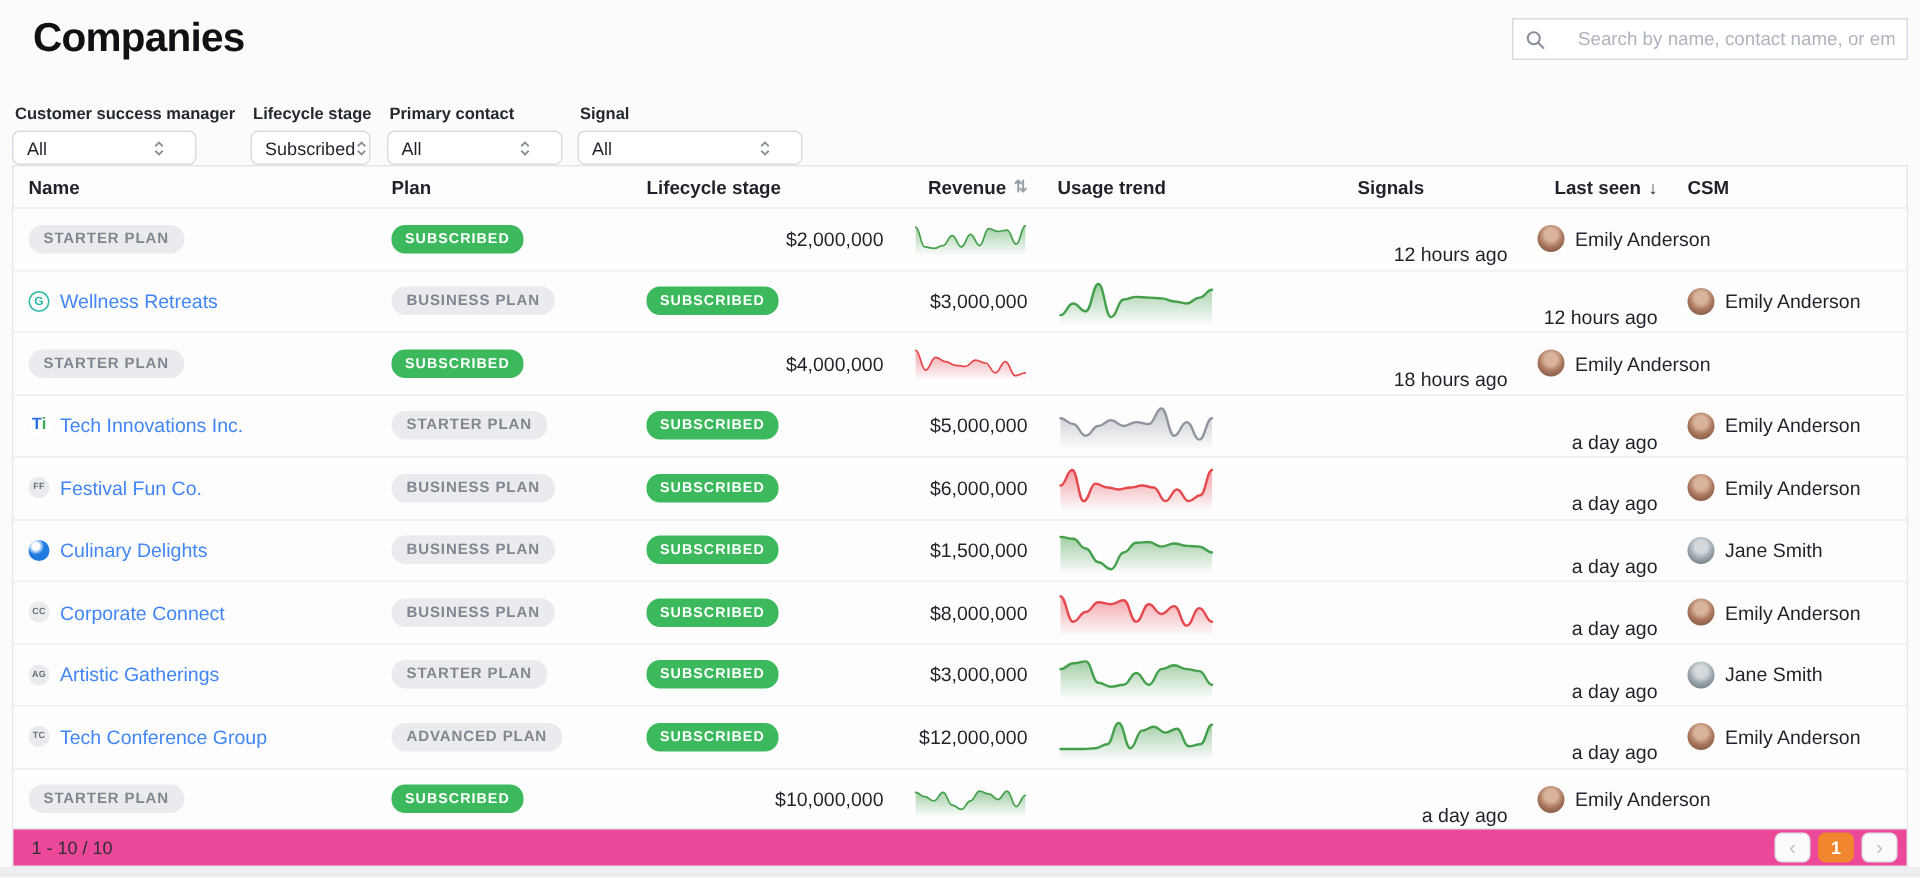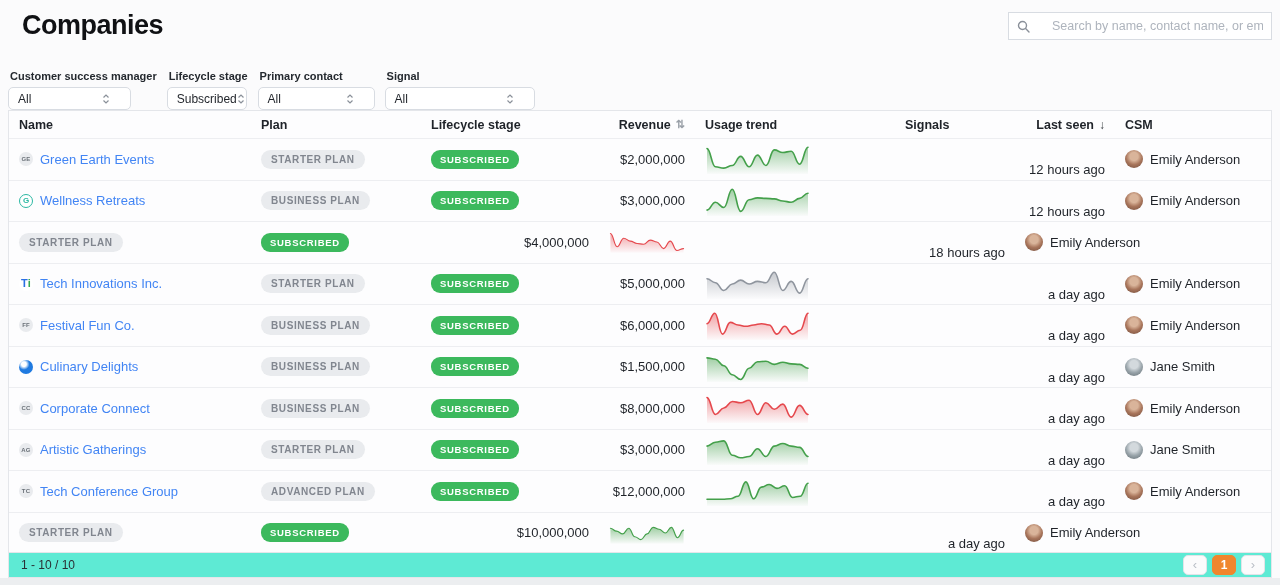--- a/index.html
+++ b/index.html
@@ -44,21 +44,21 @@
   .pill-stage { background:#3cb95d; color:#fff; font-size:9.5px; font-weight:700; letter-spacing:0.7px; border-radius:9px; padding:4px 9px; white-space:nowrap; }
   .rev { font-size:13px; color:#1f2329; white-space:nowrap; }
   .seen { font-size:13px; color:#1f2329; white-space:nowrap;margin-top:21px; }
   .csm-name { font-size:13px; color:#1f2329; white-space:nowrap; }
   .avatar { width:18px; height:18px; border-radius:50%; flex:0 0 auto; }
   .av-emily { background:radial-gradient(circle at 50% 36%, #d9b49a 0 28%, #a9765c 55%, #6e4a3a 100%); }
   .av-jane  { background:radial-gradient(circle at 50% 36%, #d3d9dd 0 28%, #9aa5ab 55%, #5f6a70 100%); }
   .spark { display:flex; align-items:center; }
 
   
-  .pagebar { position:absolute; left:8px; right:8px; top:552px; height:26px; background:#5eead4; border:1px solid #e4e6ea; display:flex; align-items:center; justify-content:space-between; padding:0 6px 0 12px; }
+  .pagebar { position:absolute; left:8px; right:8px; top:552px; height:26px; background:#ec4899; border:1px solid #e4e6ea; display:flex; align-items:center; justify-content:space-between; padding:0 6px 0 12px; }
   .range { font-size:12px; color:#2b2f34; }
   .pager { display:flex; align-items:center; gap:5px; }
   .pbtn { width:24px; height:20px; border:1px solid #e2e4e8; background:#fbfbfc; border-radius:5px; color:#b9bec6; font-size:13px; line-height:18px; text-align:center; cursor:pointer; }
   .pbtn.active { background:#f0862d; border-color:#f0862d; color:#fff; font-size:12px; font-weight:700; }
   .bottom-strip { position:absolute; left:0; right:0; bottom:0; height:7px; background:#eceef0; }
 </style>
 </head>
 <body>
 
 <div class="app">
@@ -139,24 +139,20 @@
       <div class="cell">Signals</div>
       <div class="cell right">
         <span>Last seen</span>
         <span class="sort-down">↓</span>
       </div>
       <div class="cell">CSM</div>
     </div>
     <div class="tbody" id="tbody">
         <div class="trow">
           <div class="cell">
-            <span class="logo ini">GE</span>
-            <a class="co-link">Green Earth Events</a>
-          </div>
-          <div class="cell">
             <span class="pill-plan">STARTER PLAN</span>
           </div>
           <div class="cell">
             <span class="pill-stage">SUBSCRIBED</span>
           </div>
           <div class="cell right">
             <span class="rev">$2,000,000</span>
           </div>
           <div class="cell spark">
             <svg width="105" height="30" viewBox="0 0 105 30">

